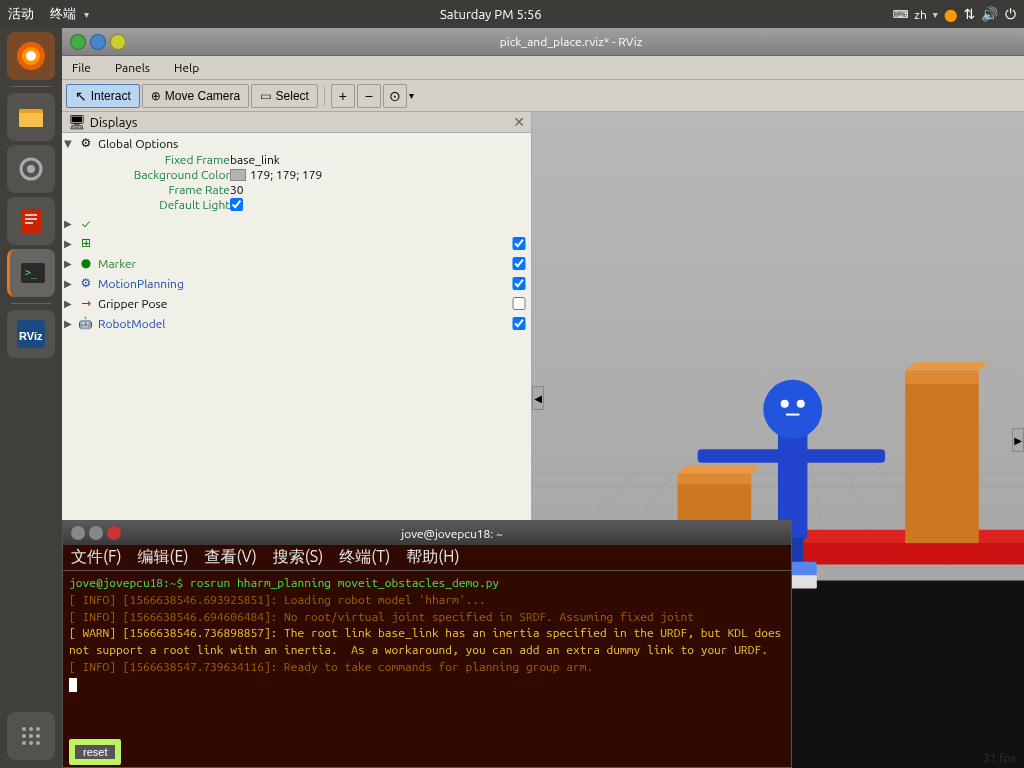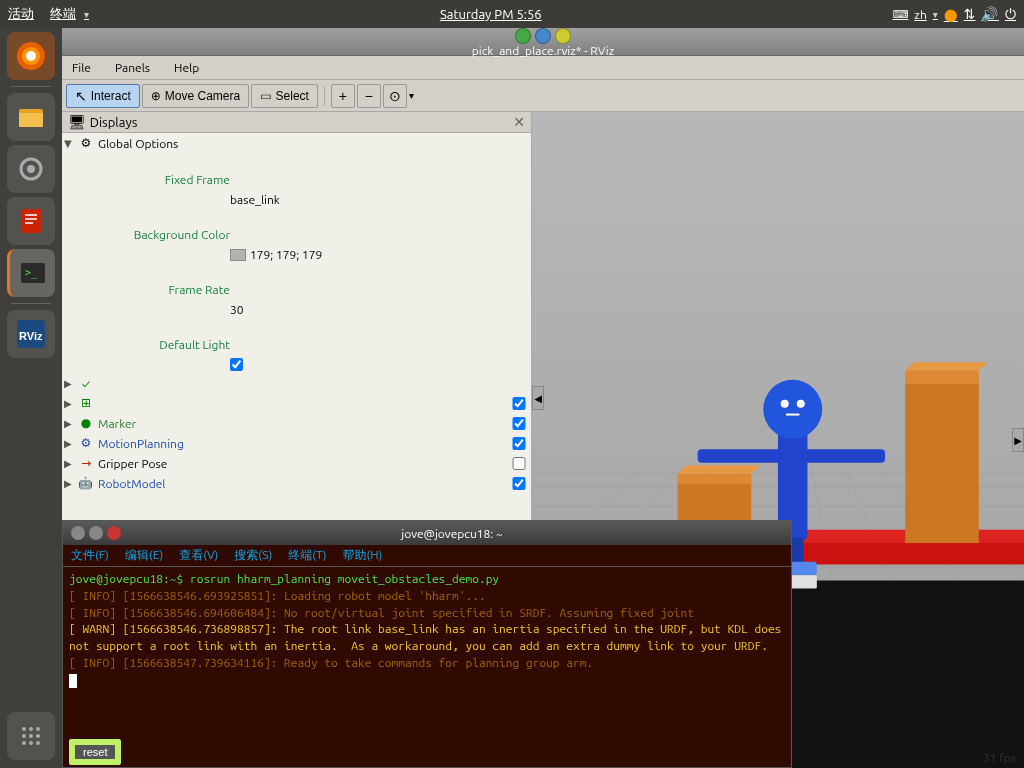--- a/index.html
+++ b/index.html
@@ -2,21 +2,21 @@
 <html><head>
   <meta charset="utf-8">
   <style>
     * { margin: 0; padding: 0; box-sizing: border-box; }
     body { width: 1024px; height: 768px; overflow: hidden; font-family: 'Ubuntu', 'DejaVu Sans', sans-serif; font-size: 12px; background: #3c3b37; }
 
     
     #taskbar {
       width: 100%; height: 28px; background: #3c3b37;
       display: flex; align-items: center; justify-content: space-between;
-      padding: 0 8px; color: #fff; text-decoration: underline;
+      padding: 0 8px; color: #fff;
     }
     #taskbar-left { display: flex; align-items: center; gap: 8px; }
     #taskbar-center { font-size: 13px; }
     #taskbar-right { display: flex; align-items: center; gap: 6px; font-size: 12px; }
 
     
     #sidebar {
       position: absolute; left: 0; top: 28px; width: 62px; height: 740px;
       background: #403f3b; display: flex; flex-direction: column; align-items: center;
       padding-top: 4px; gap: 4px; z-index: 10;
@@ -28,21 +28,21 @@
     
     #rviz-window {
       position: absolute; left: 62px; top: 28px; right: 0; bottom: 0;
       background: #d4d0c8;
     }
 
     
     #rviz-titlebar {
       width: 100%; height: 28px; background: linear-gradient(to bottom, #a0a0a0, #808080);
       display: flex; align-items: center; justify-content: space-between;
-      padding: 0 8px; border-bottom: 1px solid #666; flex-direction: column;
+      padding: 0 8px; border-bottom: 1px solid #666;
     }
     #rviz-title { color: #fff; font-size: 12px; text-align: center; flex: 1; }
     .win-btn { width: 16px; height: 16px; border-radius: 50%; border: 1px solid rgba(0,0,0,0.3); cursor: pointer; }
     .win-btn.close { background: #cc3; }
     .win-btn.min { background: #4a4; }
     .win-btn.max { background: #48c; }
     #win-btns { display: flex; gap: 4px; }
 
     
     #rviz-menubar {
@@ -100,21 +100,21 @@
     .display-icon { width: 16px; height: 16px; margin-right: 4px; display: flex; align-items: center; justify-content: center; font-size: 12px; }
     .display-name { flex: 1; font-size: 12px; }
     .display-check { width: 16px; margin-right: 2px; }
     .display-name.green { color: #2a7a2a; }
     .display-name.blue { color: #1a4aaa; }
 
     .prop-row {
       display: flex; align-items: center; padding: 1px 2px; padding-left: 28px;
     }
     .prop-label { width: 140px; font-size: 12px; color: #15803d; text-align: right; }
-    .prop-value { font-size: 12px; color: #000; display: flex; align-items: center; gap: 4px; margin-top: 40px; }
+    .prop-value { font-size: 12px; color: #000; display: flex; align-items: center; gap: 4px; }
     .color-swatch { width: 16px; height: 12px; border: 1px solid #888; display: inline-block; }
 
     
     #viewport {
       flex: 1; background: #c8c8c8; position: relative; overflow: hidden;
     }
 
     
     #collapse-left {
       position: absolute; left: 470px; top: 50%; transform: translateY(-50%);
@@ -148,21 +148,21 @@
     #terminal-title { color: #fff; font-size: 12px; flex: 1; text-align: center; }
     .term-btn { width: 14px; height: 14px; border-radius: 50%; cursor: pointer; }
     .term-btn.min-btn { background: #888; }
     .term-btn.max-btn { background: #888; }
     .term-btn.close-btn { background: #cc3333; }
     #term-btns { display: flex; gap: 4px; }
     #terminal-menubar {
       background: #300a00; padding: 2px 8px;
       display: flex; gap: 16px; border-bottom: 1px solid #555;
     }
-    .term-menu { color: #0ea5e9; font-size: 12px; cursor: pointer; }
+    .term-menu { color: #e5e5e5; font-size: 16px; cursor: pointer; }
     #terminal-content {
       flex: 1; overflow-y: auto; padding: 4px 6px;
       font-family: 'Ubuntu Mono', 'DejaVu Sans Mono', monospace; font-size: 12px;
       line-height: 1.4;
     }
     .term-line { white-space: pre-wrap; word-break: break-all; }
     .term-prompt { color: #4ae54a; }
     .term-info { color: #a16207; }
     .term-warn { color: #f4c430; }
     .term-cursor { display: inline-block; width: 8px; height: 14px; background: #fff; vertical-align: middle; }

